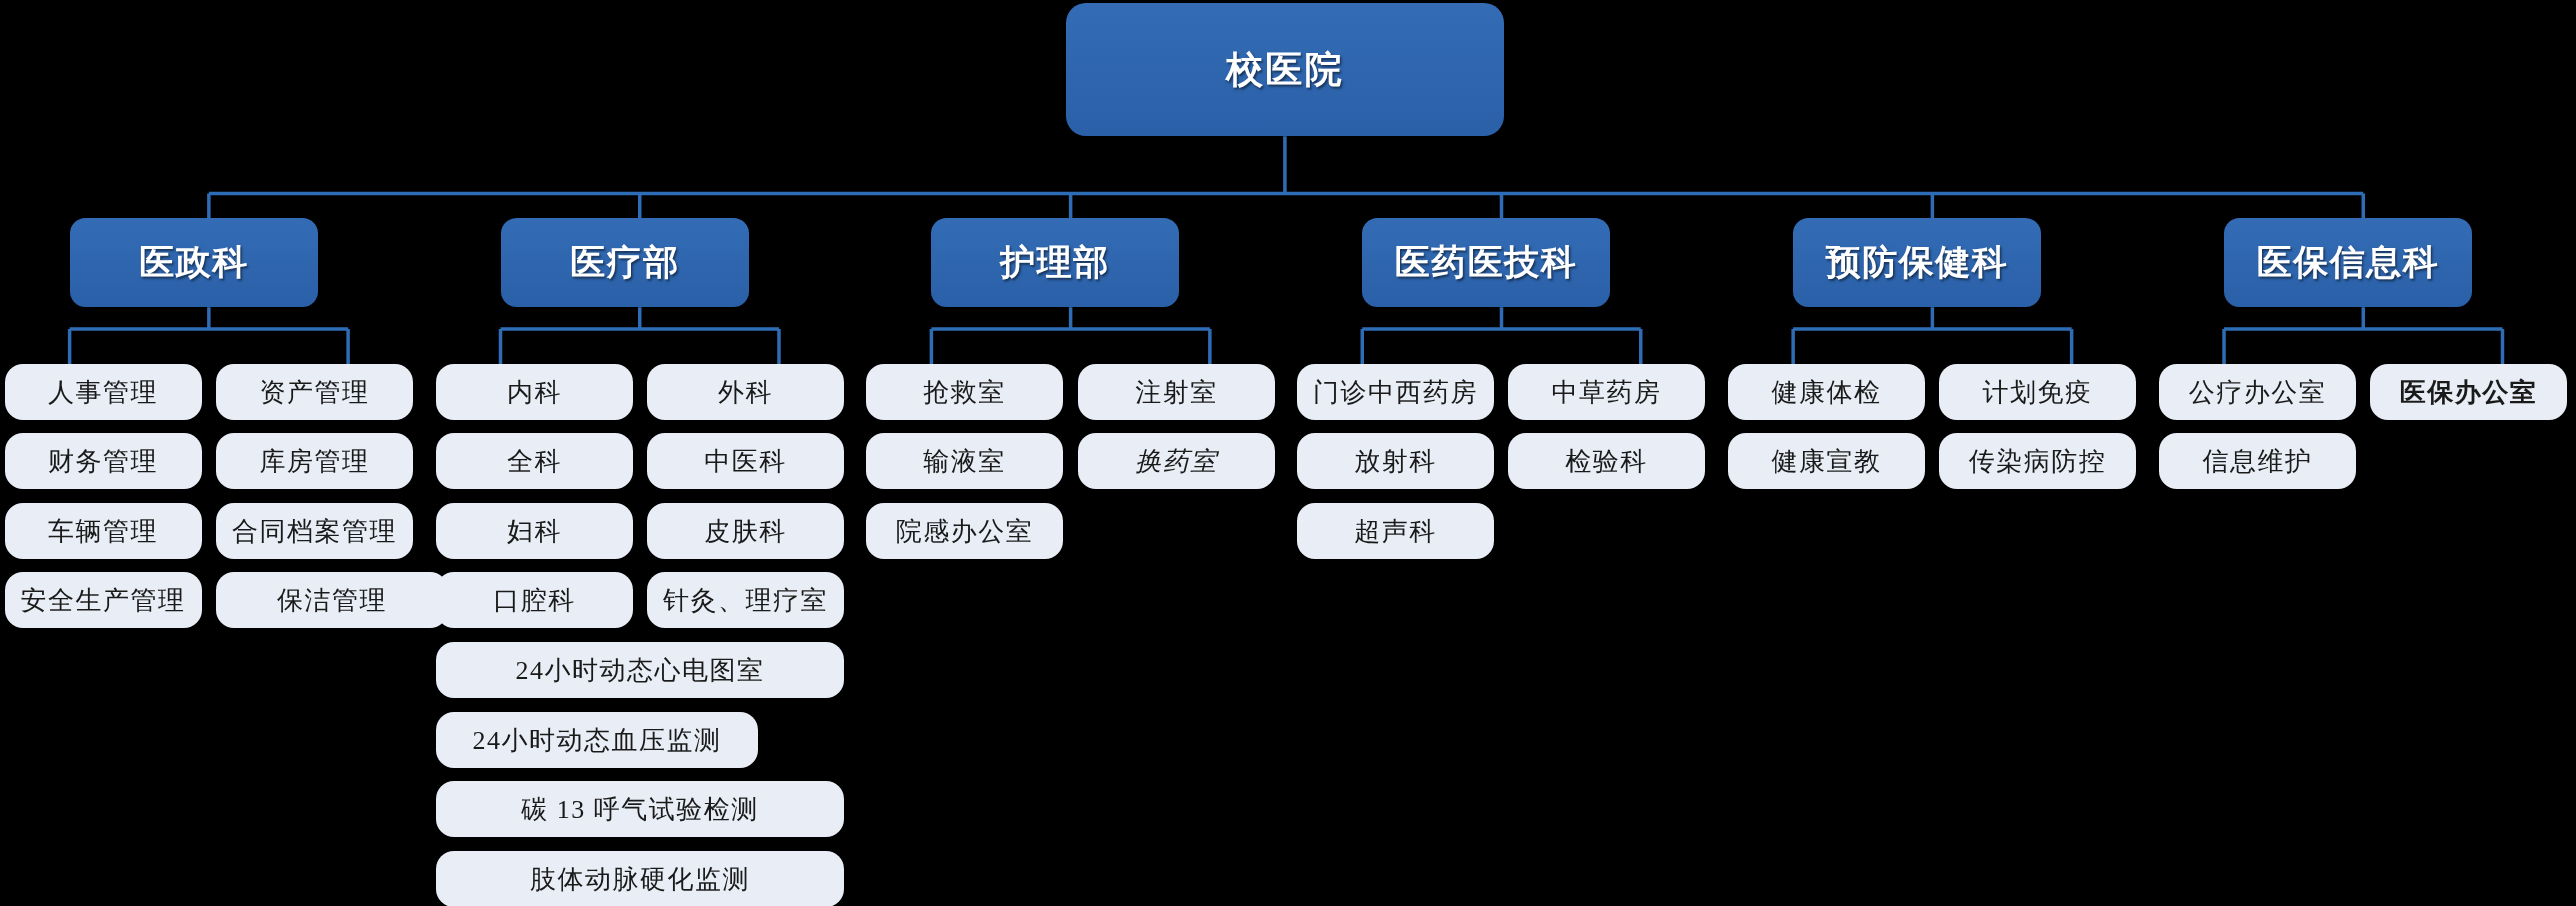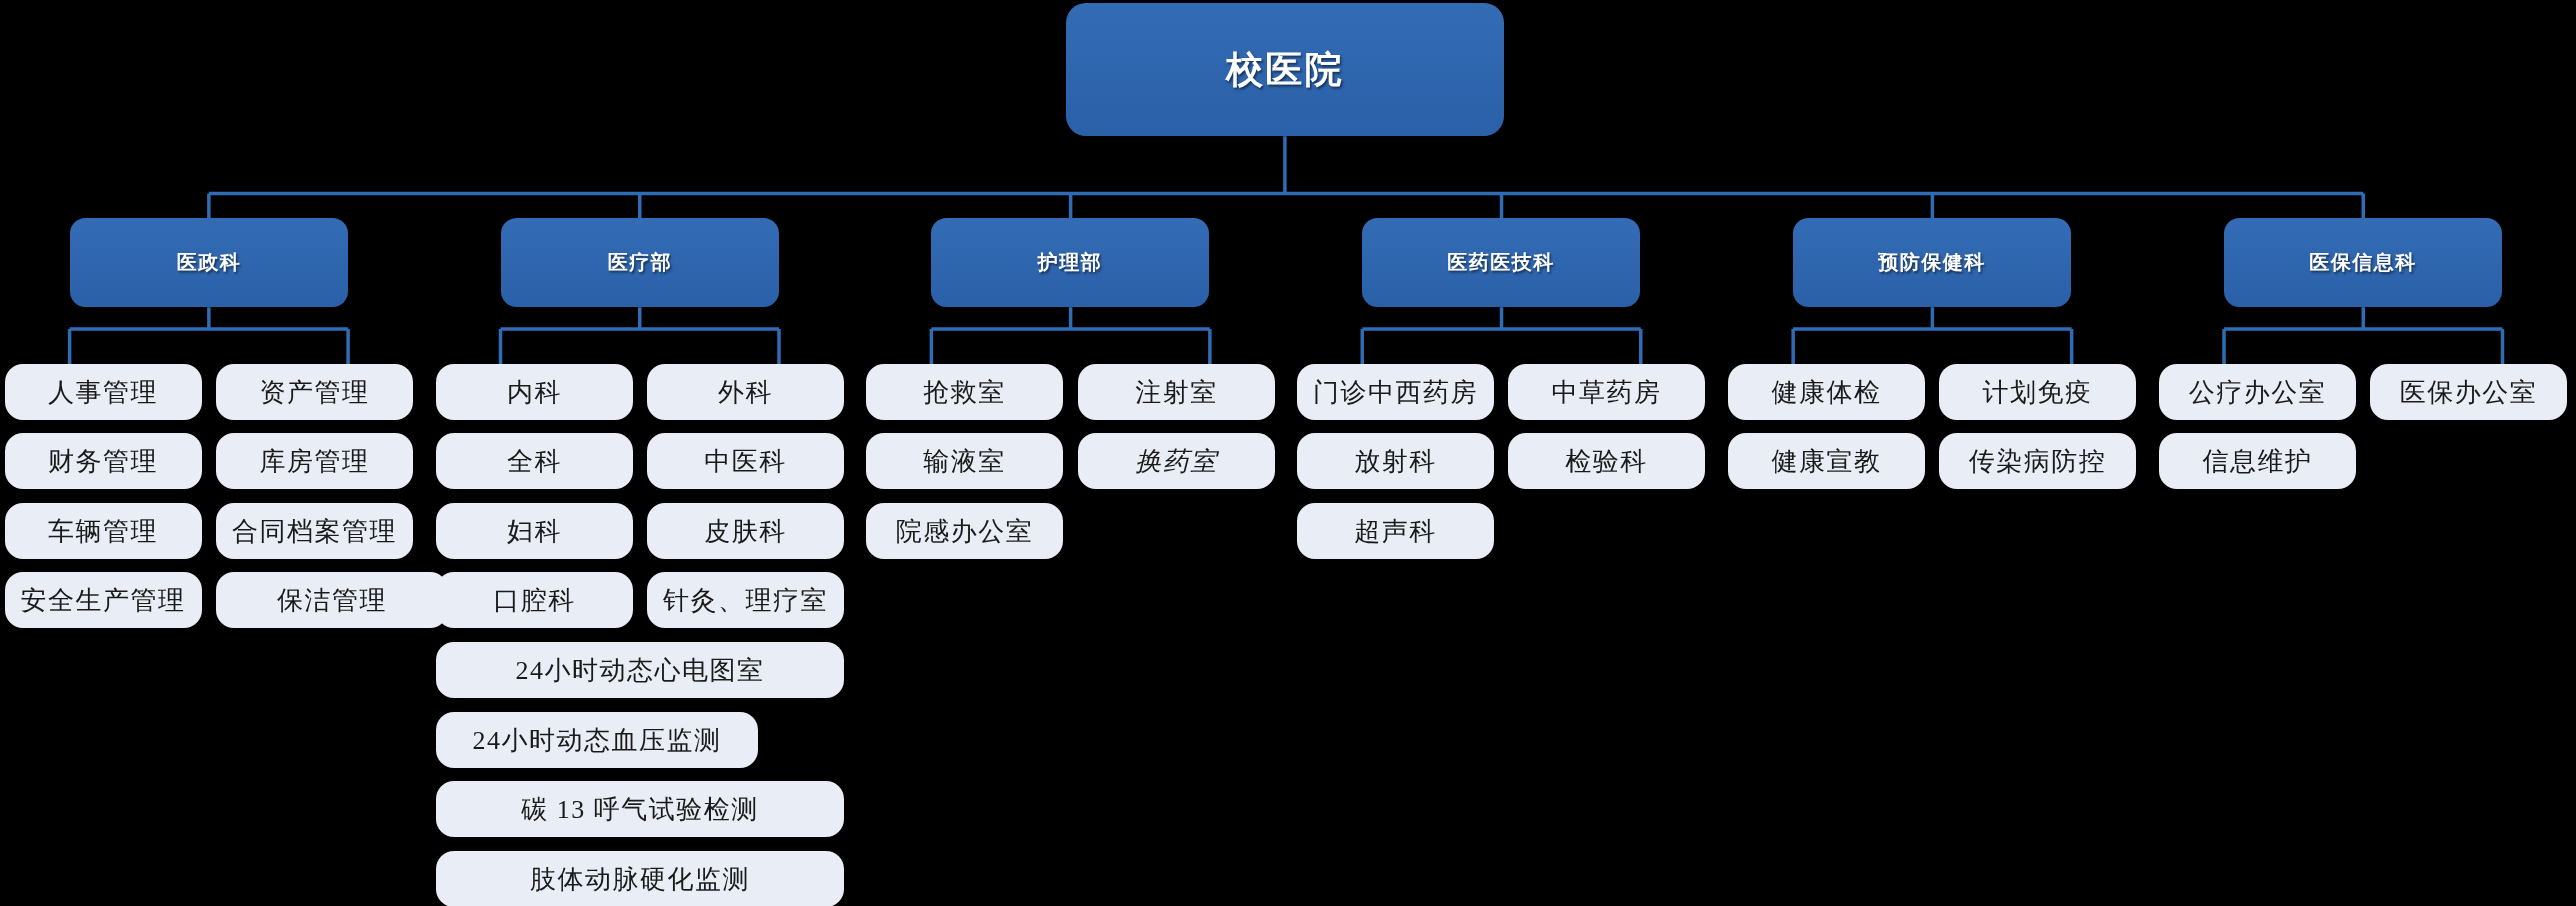--- a/index.html
+++ b/index.html
@@ -41,25 +41,25 @@
     left:1066px;top:3.1px;width:438px;height:133px;
     background:linear-gradient(180deg,var(--node-primary-light),var(--node-primary));
     border-radius:20px;
     color:var(--text-on-primary);
     font-size:37px;
     font-weight:bold;
     letter-spacing:2.3px;
     text-shadow:1.5px 2.3px 2.3px rgba(0,0,0,0.5);
   }
   .node.dept{
-    width:278px;height:89px;top:218px;
+    width:248px;height:89px;top:218px;
     background:linear-gradient(180deg,var(--node-primary-light),var(--node-primary));
     border-radius:15.5px;
     color:var(--text-on-primary);
-    font-size:20px;
+    font-size:35px;
     font-weight:bold;
     letter-spacing:1.5px;
     text-shadow:1.5px 2.3px 2.3px rgba(0,0,0,0.5);
   }
   .node.unit{
     height:56px;
     background:var(--node-secondary);
     border-radius:18px;
     color:var(--text-on-secondary);
     font-family:"Liberation Serif", serif;
@@ -110,17 +110,17 @@
       <div class="node unit" style="left: 1297px; top: 433px; width: 197px;">放射科</div>
       <div class="node unit" style="left: 1508px; top: 433px; width: 197px;">检验科</div>
       <div class="node unit" style="left: 1297px; top: 503px; width: 197px;">超声科</div>
       <div class="node dept" style="left: 1793px;">预防保健科</div>
       <div class="node unit" style="left: 1728px; top: 364px; width: 197px;">健康体检</div>
       <div class="node unit" style="left: 1939px; top: 364px; width: 197px;">计划免疫</div>
       <div class="node unit" style="left: 1728px; top: 433px; width: 197px;">健康宣教</div>
       <div class="node unit" style="left: 1939px; top: 433px; width: 197px;">传染病防控</div>
       <div class="node dept" style="left: 2224px;">医保信息科</div>
       <div class="node unit" style="left: 2159px; top: 364px; width: 197px;">公疗办公室</div>
-      <div class="node unit" style="left: 2370px; top: 364px; width: 197px;">医保办公室</div>
+      <div class="node unit" style="left: 2370px; top: 364px; width: 197px; font-weight: bold;">医保办公室</div>
       <div class="node unit" style="left: 2159px; top: 433px; width: 197px;">信息维护</div>
     </div>
 </div>
 
 
 </body></html>

